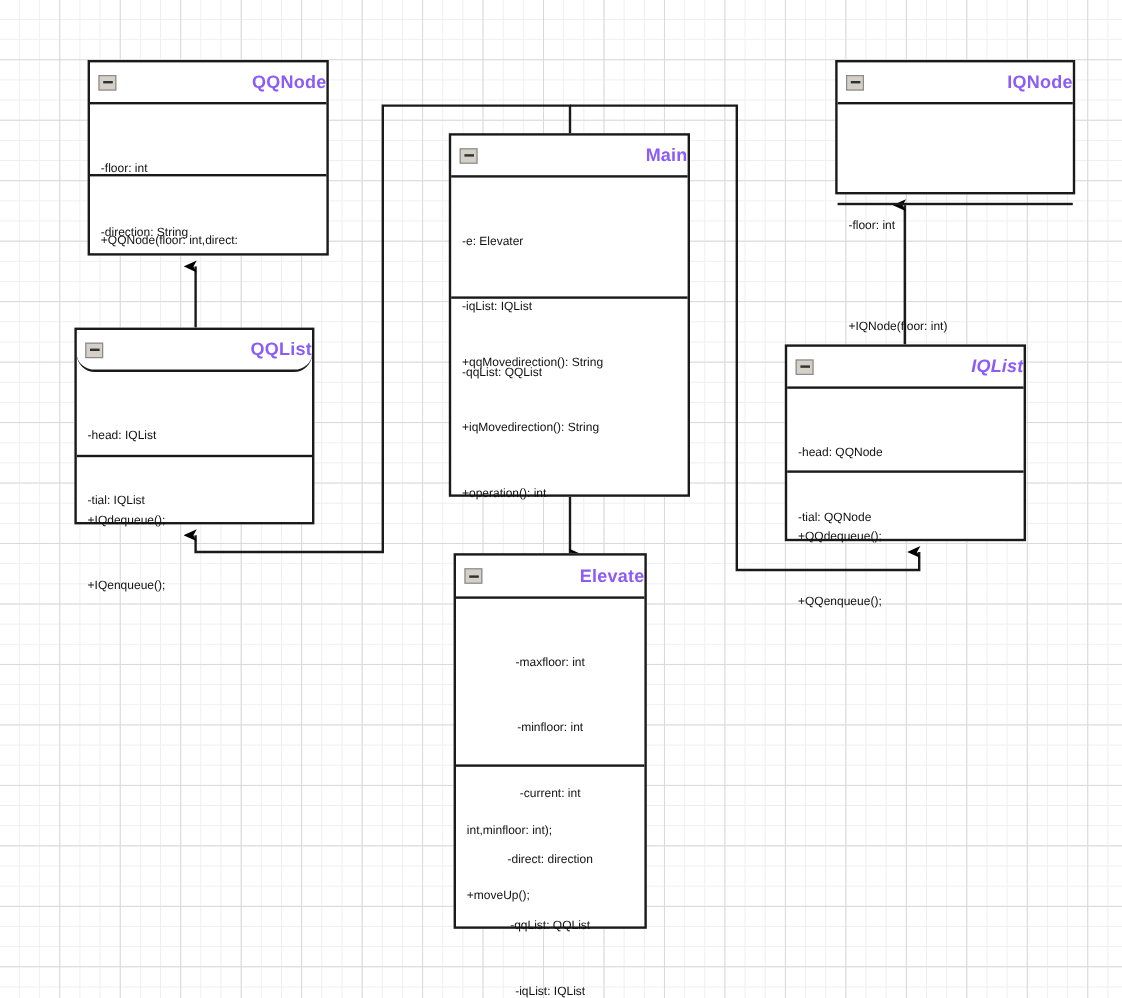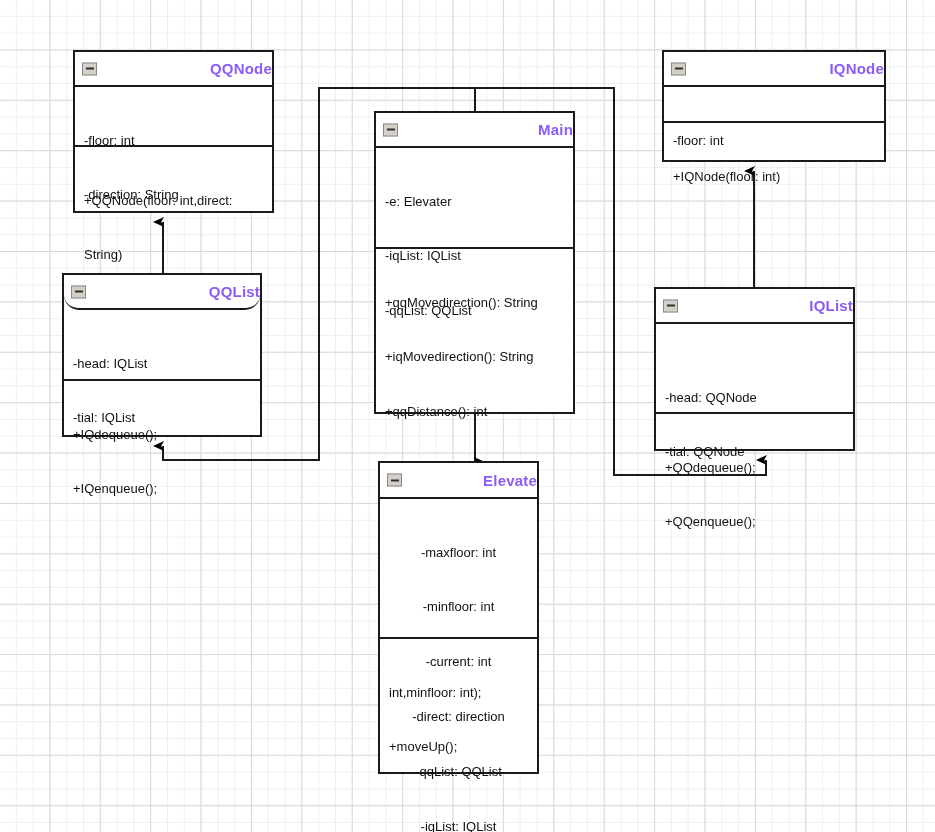--- a/index.html
+++ b/index.html
@@ -67,21 +67,21 @@
     justify-content: center;
   }
   .collapse-icon .bar {
     width: 8px;
     height: 2px;
     background: #303030;
   }
   .uml-section {
     box-sizing: border-box;
     padding: 8px 9px 4px 9px;
-    font-size: 13px;
+    font-size: 10px;
     line-height: 18.3px;
     color: #111111;
     white-space: pre-wrap;
     flex: 1 1 auto;
   }
   .uml-section.attrs {
     border-bottom: 2px solid #1a1a1a;
   }
   .uml-line {
     display: block;
@@ -119,21 +119,20 @@
           <span class="bar"></span>
         </span>
       <span>QQNode</span>
     </div>
     <div class="uml-section attrs" style="height:60px;">
       <span class="uml-line">-floor: int</span>
       <span class="uml-line">-direction: String</span>
     </div>
     <div class="uml-section ops">
       <span class="uml-line">+QQNode(floor: int,direct:</span>
-      <span class="uml-line">String)</span>
     </div>
   </div>
 
   <div class="uml-class" style="left:62px; top:273px; width:200px; height:164px;">
     <div class="uml-title" style="height:35px;border-radius:15px;">
       <span class="collapse-icon">
           <span class="bar"></span>
         </span>
       <span>QQList</span>
     </div>
@@ -155,21 +154,21 @@
       <span>Main</span>
     </div>
     <div class="uml-section attrs" style="height:101px;">
       <span class="uml-line">-e: Elevater</span>
       <span class="uml-line">-iqList: IQList</span>
       <span class="uml-line">-qqList: QQList</span>
     </div>
     <div class="uml-section ops">
       <span class="uml-line">+qqMovedirection(): String</span>
       <span class="uml-line">+iqMovedirection(): String</span>
-      <span class="uml-line">+qqDistance(): int</span>
+      <span class="uml-line">+operation(): int</span>
       <span class="uml-line">+iqDistance(): int</span>
       <span class="uml-line">+handleQQ():</span>
       <span class="uml-line">+handleIQ();</span>
       <span class="uml-line">+operation();</span>
     </div>
   </div>
 
   <div class="uml-class" style="left:378px; top:461px; width:161px; height:313px;">
     <div class="uml-title" style="height:36px;">
       <span class="collapse-icon">
@@ -186,43 +185,43 @@
       <span class="uml-line">-iqList: IQList</span>
     </div>
     <div class="uml-section ops">
       <span class="uml-line">int,minfloor: int);</span>
       <span class="uml-line">+moveUp();</span>
       
       
     </div>
   </div>
 
-  <div class="uml-class" style="left:662px; top:50px; width:224px; height:112px;">
+  <div class="uml-class" style="left:696px; top:50px; width:200px; height:112px;gap:48px;">
     <div class="uml-title" style="height:35px;">
       <span class="collapse-icon">
           <span class="bar"></span>
         </span>
       <span>IQNode</span>
     </div>
     <div class="uml-section attrs" style="height:36px;">
       <span class="uml-line">-floor: int</span>
     </div>
     <div class="uml-section ops">
       <span class="uml-line">+IQNode(floor: int)</span>
     </div>
   </div>
 
   <div class="uml-class" style="left:654px; top:287px; width:201px; height:164px;">
-    <div class="uml-title" style="height:35px;">
+    <div class="uml-title" style="height:35px;font-style:italic;">
       <span class="collapse-icon">
           <span class="bar"></span>
         </span>
       <span>IQList</span>
     </div>
-    <div class="uml-section attrs" style="height:70px;margin-top:20px;">
+    <div class="uml-section attrs" style="height:70px;">
       <span class="uml-line">-head: QQNode</span>
       <span class="uml-line">-tial: QQNode</span>
     </div>
     <div class="uml-section ops">
       <span class="uml-line">+QQdequeue();</span>
       <span class="uml-line">+QQenqueue();</span>
     </div>
   </div>
 
 </div>

